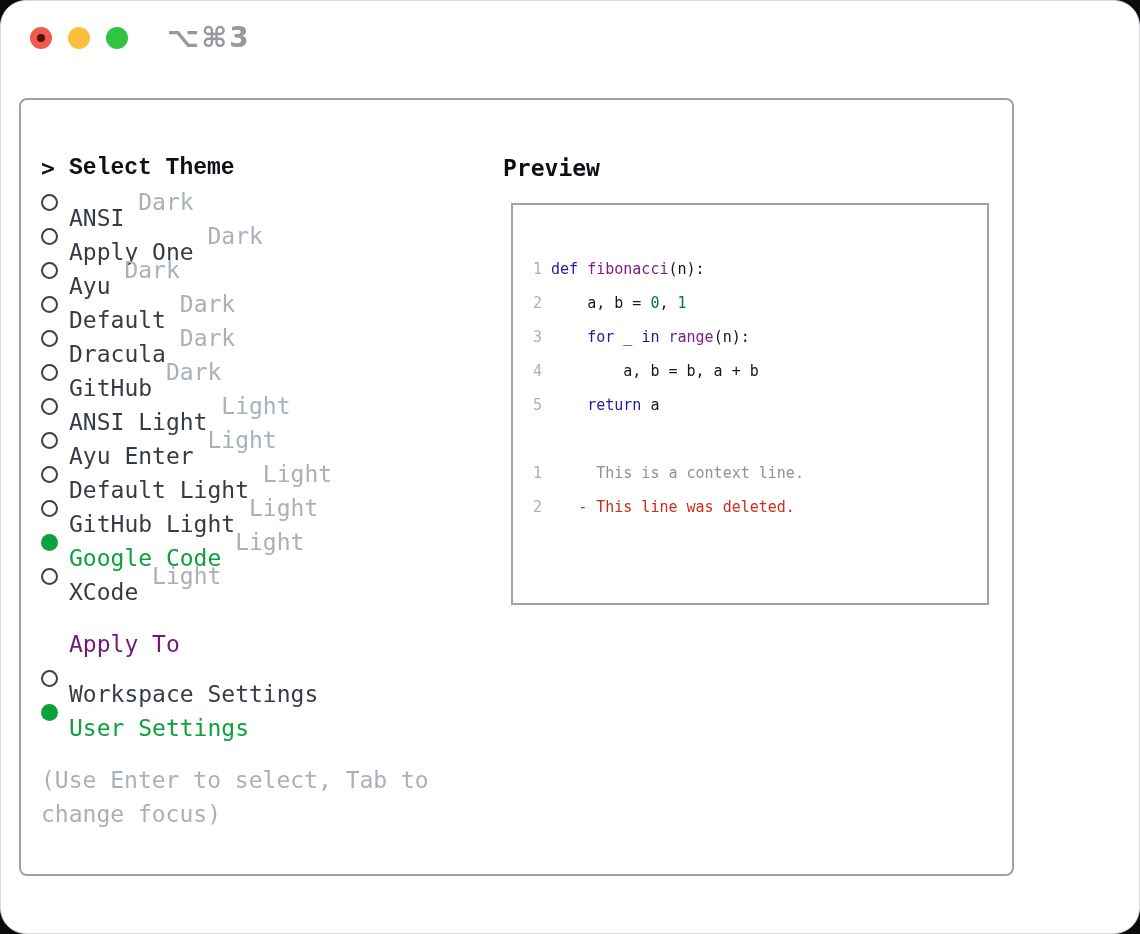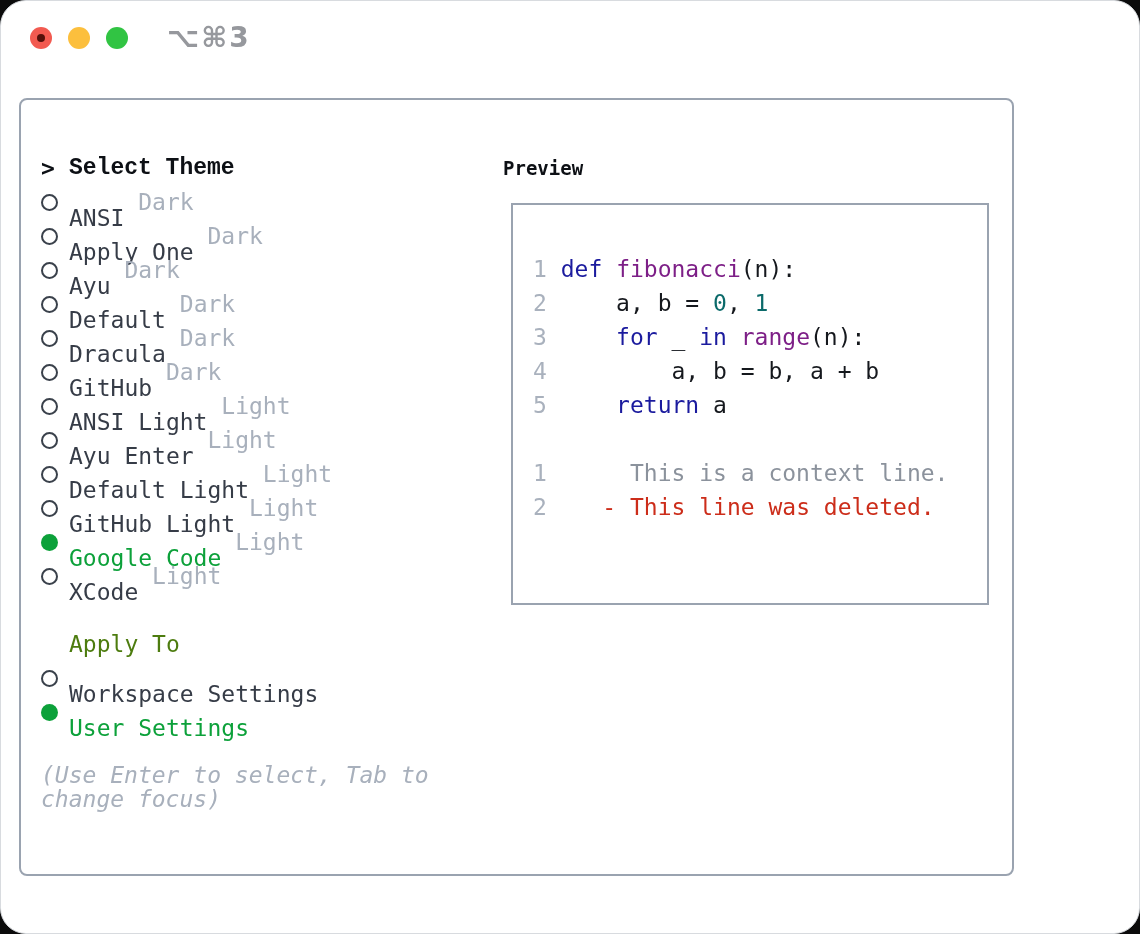--- a/index.html
+++ b/index.html
@@ -40,37 +40,37 @@
   .prompt{font-weight:700;color:#0d1015;}
   .ring{
     width:13px;height:13px;border:2px solid #3a414b;border-radius:50%;
     box-sizing:content-box;
   }
   .dot{width:17px;height:17px;border-radius:50%;background:var(--accent-green);}
   .title-label{font-weight:700;color:#0d1015;font-family:Liberation Mono, monospace;}
   .theme-name{color:#363c47;margin-top:32px;}
   .theme-variant{color:var(--muted-gray);}
   .row.selected .theme-name{color:var(--accent-green);}
-  .section-title{color:#4d7c0f;}
+  .section-title{color:#701a75;}
   .spacer{height:34px;}
   .hint{
-    width:440px;line-height:24px;color:var(--muted-gray);
-    white-space:normal;word-break:normal;font-style:italic;
+    width:440px;line-height:34px;color:var(--muted-gray);
+    white-space:normal;word-break:normal;
   }
   
   .preview-title{
     position:absolute;left:482px;top:51px;height:34px;line-height:34px;
-    font-size:19px;font-weight:700;color:#0d1015;
+    font-size:23px;font-weight:700;color:#0d1015;
   }
   .preview-box{
     position:absolute;left:490px;top:103px;width:478px;height:402px;
     border:2px solid var(--border-gray);box-sizing:border-box;
     padding:47px 0 0 20px;overflow:hidden;background:#ffffff;
   }
-  .pline{height:34px;line-height:34px;font-size:23px;white-space:pre;}
+  .pline{height:34px;line-height:34px;font-size:15px;white-space:pre;}
   .ln{color:#a9b1bd;}
   .c-pl{color:#15181d;}
   .c-kw{color:var(--keyword-blue);}
   .c-fn{color:var(--function-purple);}
   .c-num{color:var(--number-teal);}
   .c-ctx{color:var(--context-gray);text-align:center;}
   .c-del{color:var(--deleted-red);}
   .c-add{color:var(--added-green);}
 </style>
 </head>

